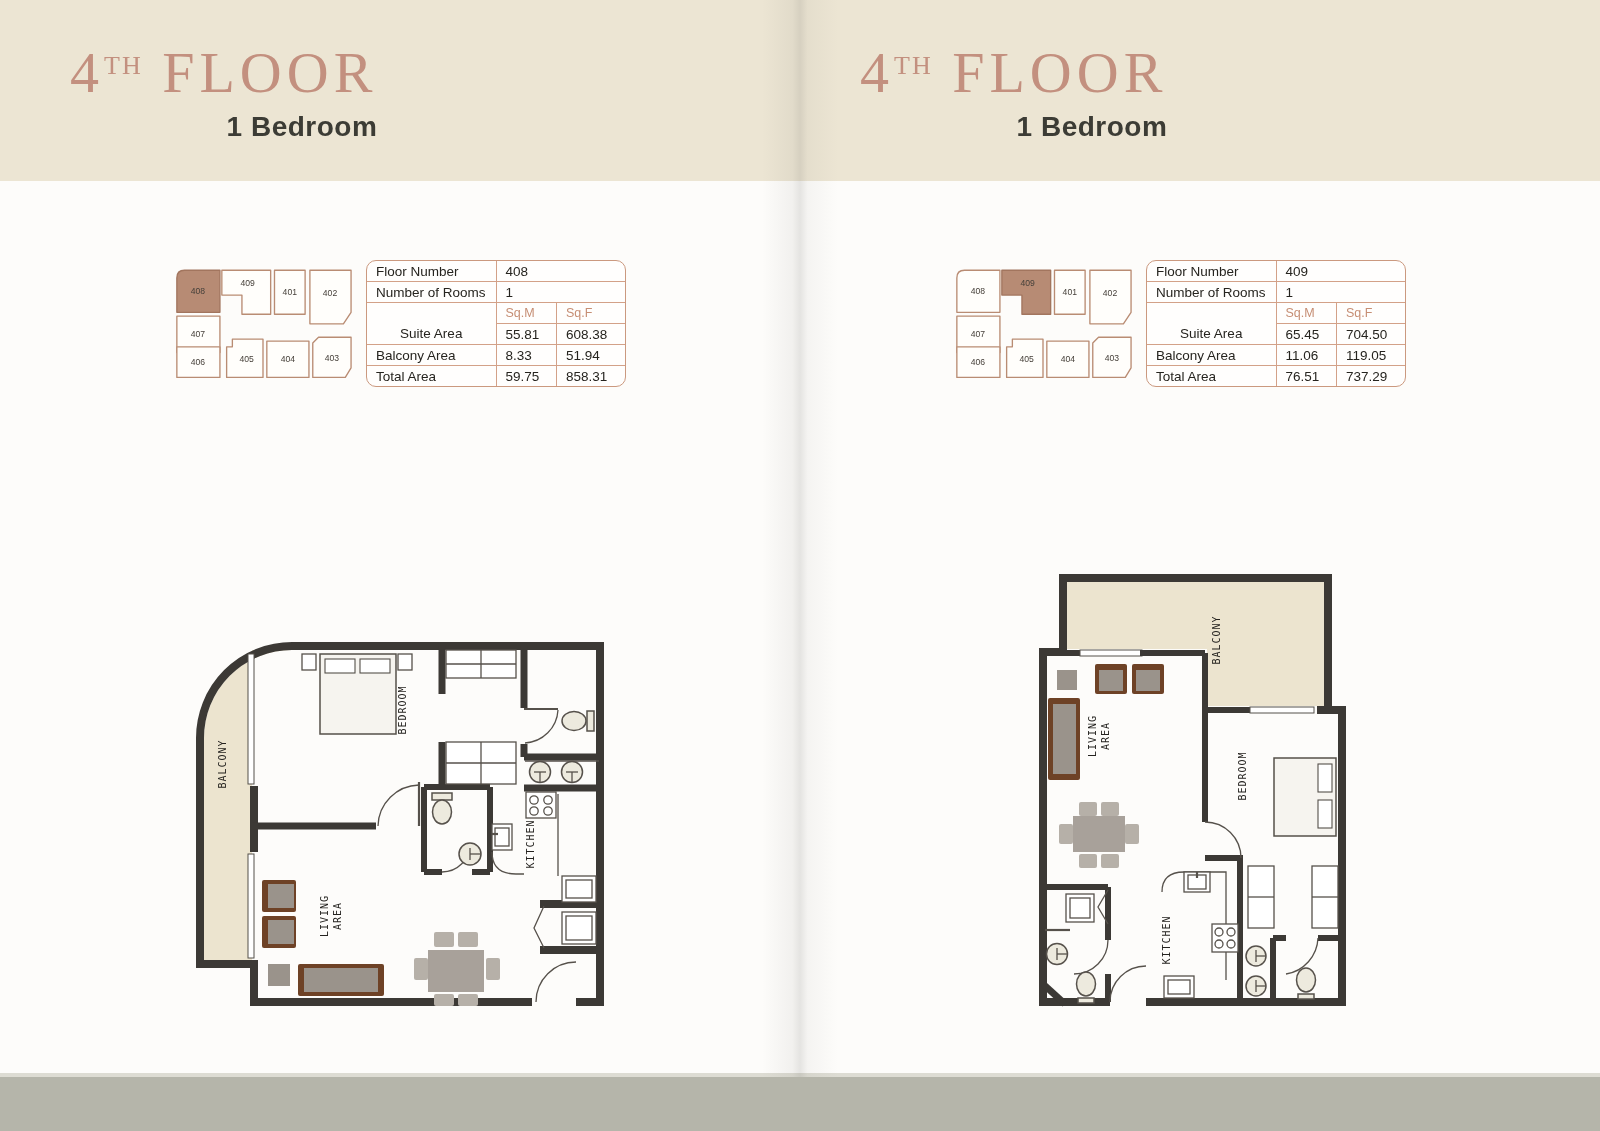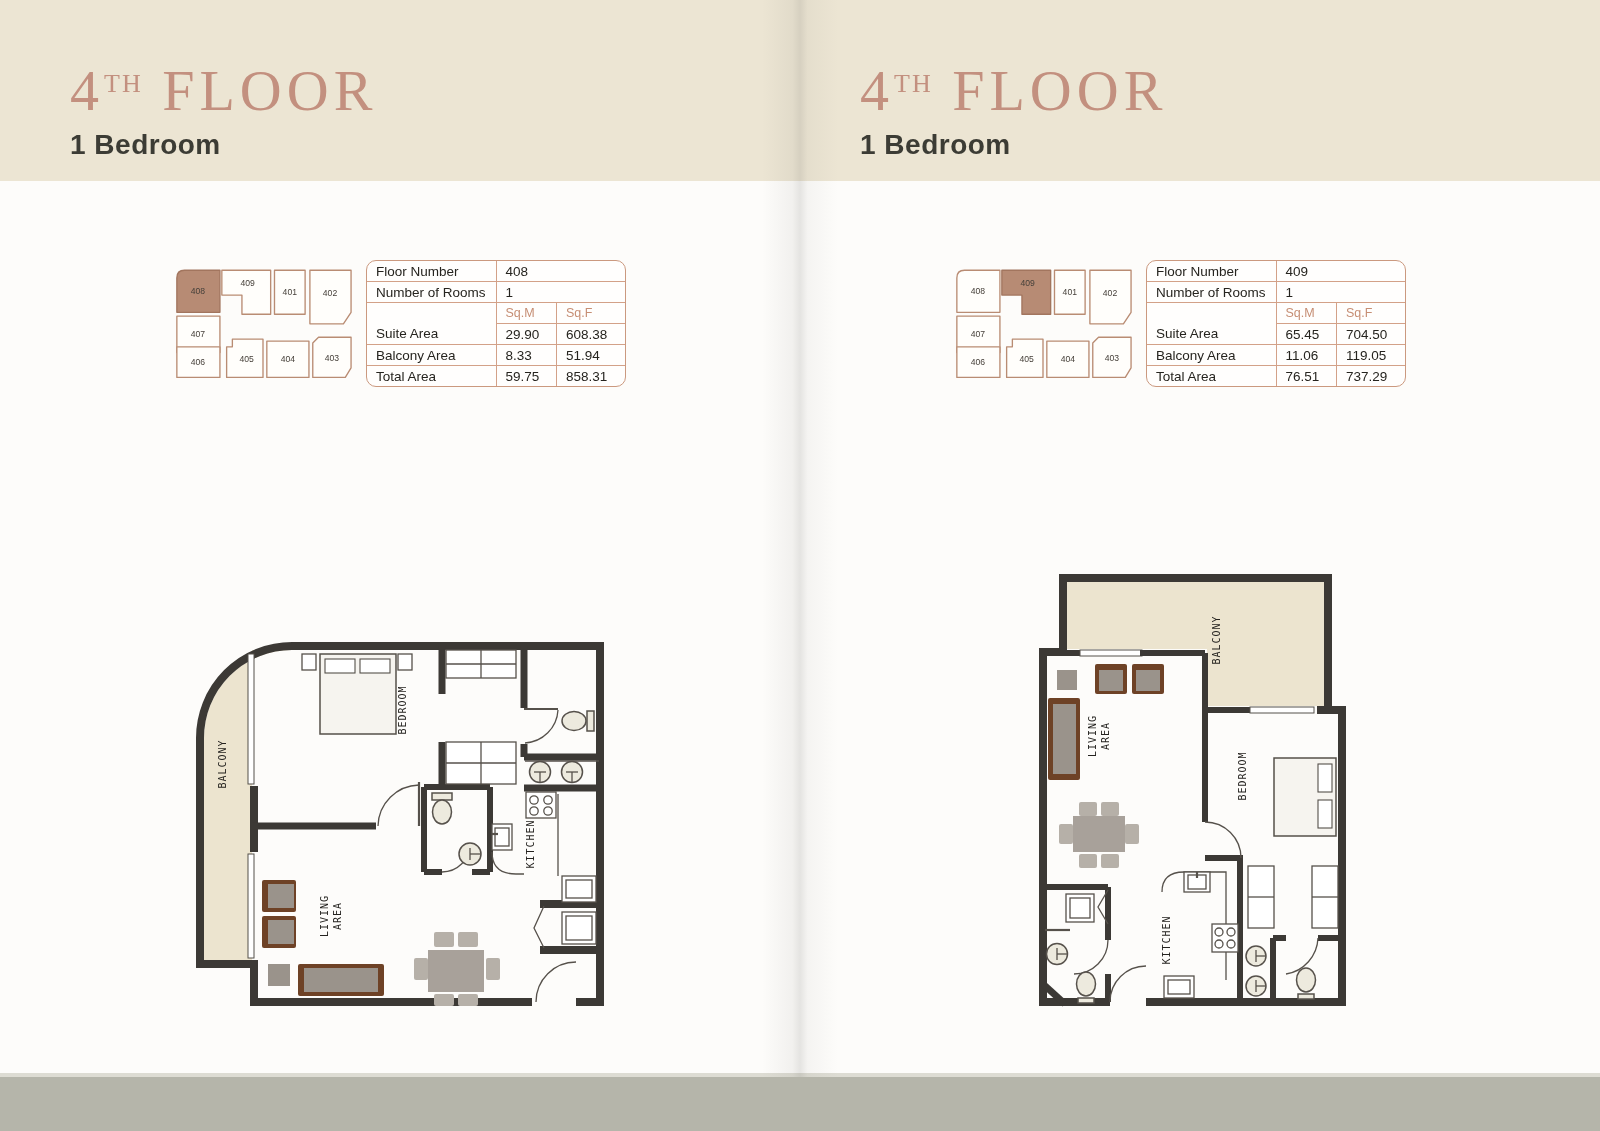--- a/index.html
+++ b/index.html
@@ -5,39 +5,39 @@
   html,body{margin:0;padding:0;background:#ffffff;}
   #canvas{position:relative;width:1600px;height:1131px;background:#fdfcfa;overflow:hidden;
           font-family:"Liberation Sans",sans-serif;}
   
   .band-top{position:absolute;left:0;top:0;width:1600px;height:181px;background:#ece5d3;}
   .band-bottom{position:absolute;left:0;top:1077px;width:1600px;height:54px;background:#b5b5aa;}
   .band-bottom-edge{position:absolute;left:0;top:1073px;width:1600px;height:4px;background:#dddcd3;}
   .gutter{position:absolute;left:762px;top:0;width:76px;height:1077px;
     background:linear-gradient(90deg,rgba(90,90,85,0) 0%,rgba(90,90,85,0.07) 40%,rgba(90,90,85,0.15) 50%,rgba(90,90,85,0.05) 60%,rgba(90,90,85,0) 100%);}
   
-  .hdr{position:absolute;top:52px;}
+  .hdr{position:absolute;top:34px;text-align:right;}
   .hdr-l{left:70px;} .hdr-r{left:860px;}
   .floor-title{font-family:"Liberation Serif",serif;font-weight:400;color:#c3907f;
     font-size:58px;letter-spacing:5px;line-height:64px;}
   .floor-title sup{font-size:26px;letter-spacing:2px;vertical-align:18px;}
   .floor-sub{margin-top:6px;font-size:28px;font-weight:700;color:#3c3c35;letter-spacing:0.5px;}
   
   .fp-table{position:absolute;top:260px;width:258px;border:1.6px solid #cb997f;border-radius:10px;
     overflow:hidden;background:#fffefd;}
   .tbl-l{left:366px;} .tbl-r{left:1146px;}
   .fp-table table{width:100%;border-collapse:collapse;font-size:13.5px;color:#26241f;}
   .fp-table td{border:1px solid #d3a188;padding:1.5px 9px;height:17px;white-space:nowrap;}
   .fp-table tr:first-child td{border-top:none;}
   .fp-table tr:last-child td{border-bottom:none;}
   .fp-table td:first-child{border-left:none;}
   .fp-table td:last-child{border-right:none;}
   .fp-table td.lbl{width:50%;}
   .fp-table td.unit{color:#c68e74;font-size:12.5px;margin-left:12px;}
-  .fp-table td.mergebl{vertical-align:bottom;padding-bottom:3px;}
+  .fp-table td.mergebl{vertical-align:bottom;padding-bottom:3px;text-align:center;}
   
   .keyplan{position:absolute;top:253px;width:192px;height:134px;}
   .kp-l{left:167px;} .kp-r{left:947px;}
   .plan-l{position:absolute;left:188px;top:614px;width:424px;height:396px;}
   .plan-r{position:absolute;left:1012px;top:560px;width:336px;height:450px;}
   
   .kp-unit{fill:#fffefb;stroke:#b98c73;stroke-width:1.4;stroke-linejoin:round;}
   .kp-unit.hl{fill:#b78b74;stroke:#a2755e;}
   .kp-num{font-family:"Liberation Sans",sans-serif;font-size:9px;fill:#46403a;text-anchor:middle;}
   .wall8{stroke:#3c3935;stroke-width:8;fill:none;stroke-linecap:butt;stroke-linejoin:miter;}
@@ -110,21 +110,21 @@
       <tr>
         <td class="lbl">Number of Rooms</td>
         <td colspan="2">1</td>
       </tr>
       <tr>
         <td class="lbl mergebl" rowspan="2">Suite Area</td>
         <td class="unit">Sq.M</td>
         <td class="unit">Sq.F</td>
       </tr>
       <tr>
-        <td>29.90</td>
+        <td>55.81</td>
         <td>608.38</td>
       </tr>
       <tr>
         <td class="lbl">Balcony Area</td>
         <td>8.33</td>
         <td>51.94</td>
       </tr>
       <tr>
         <td class="lbl">Total Area</td>
         <td>59.75</td>

